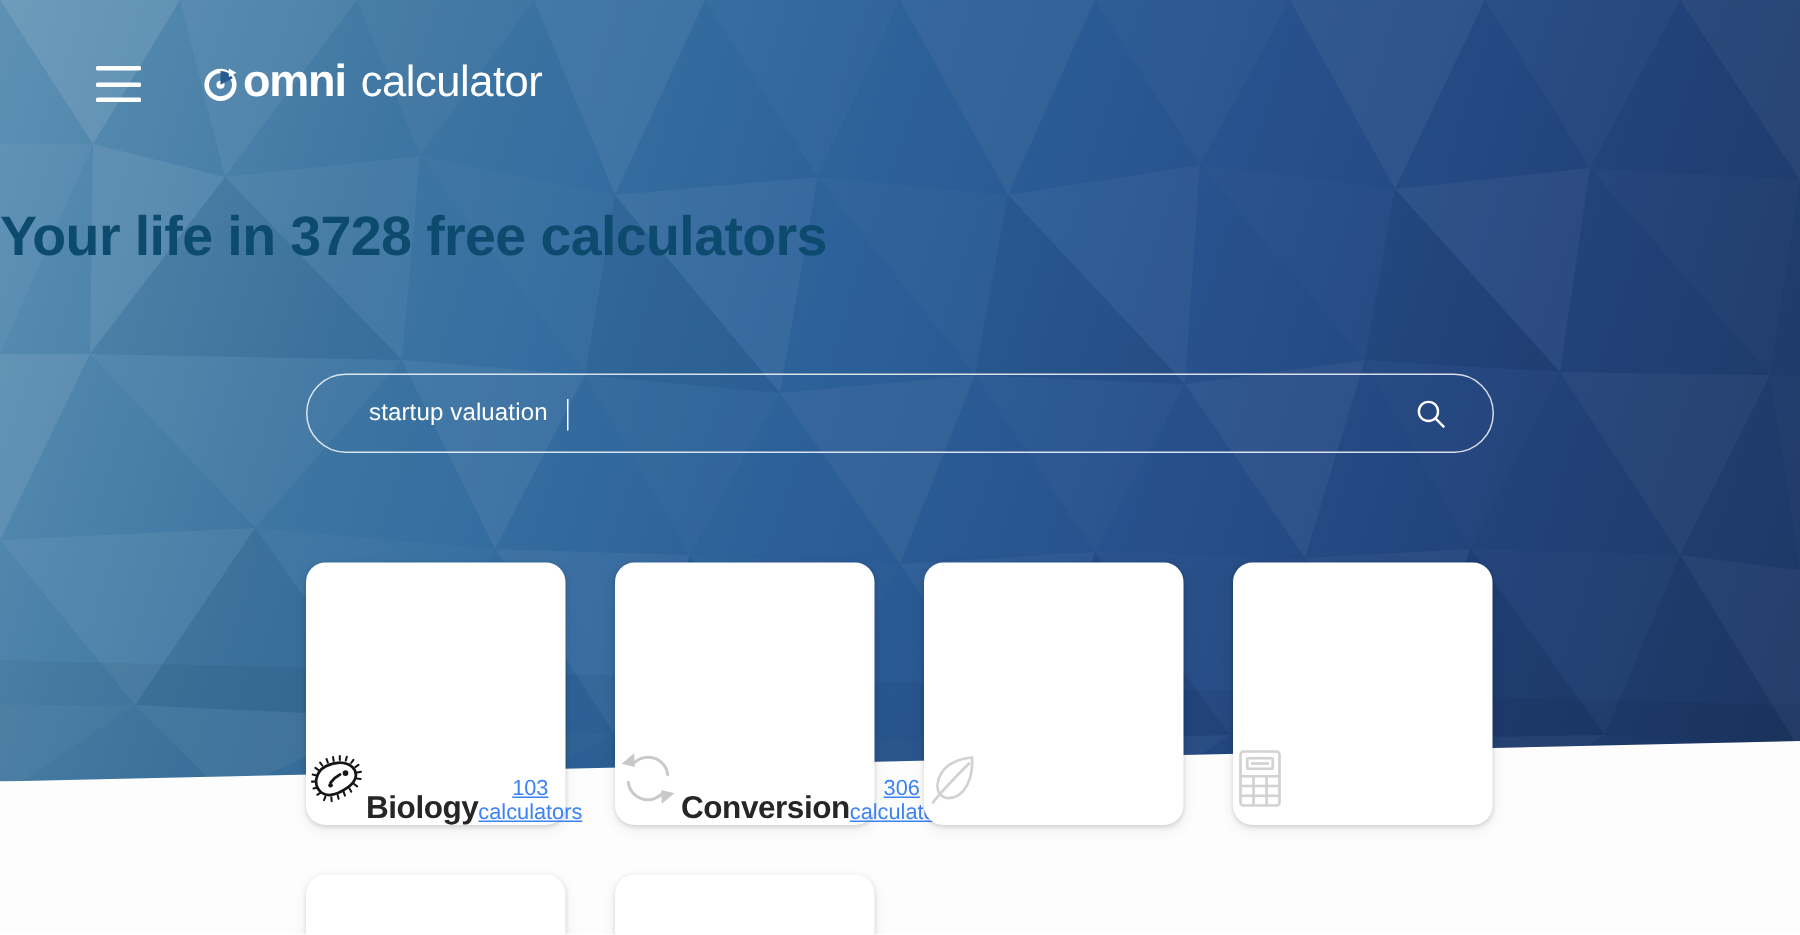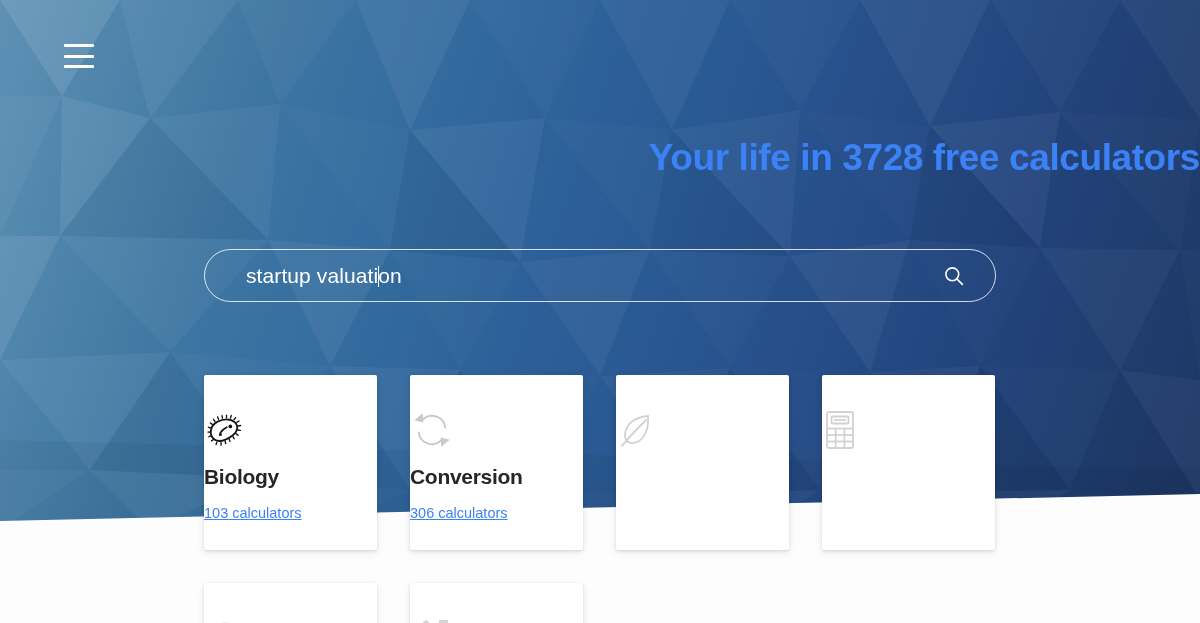--- a/index.html
+++ b/index.html
@@ -84,24 +84,24 @@
     font-size: 29px; font-weight: 400; color: #ffffff;
     letter-spacing: -0.3px; line-height: 1; margin-left: 10px;
     font-family: "Liberation Sans", sans-serif;
   }
 
   
   #headline {
     position: absolute;
     left: 0; top: 137px;
     width: 1200px;
-    text-align: right;
+    text-align: left;
     font-size: 37px;
     font-weight: 700;
-    color: #3b82f6;
+    color: #0c4a6e;
     letter-spacing: -0.4px;
     z-index: 5;
   }
 
   
   #search-wrap {
     position: absolute;
     left: 204px; top: 249px;
     width: 792px; height: 53px;
     z-index: 5;
@@ -112,21 +112,21 @@
     border: 1px solid rgba(255,255,255,0.82);
     border-radius: 27px;
     display: flex; align-items: center;
     background: transparent;
   }
   #search-input {
     flex: 1;
     background: transparent;
     border: none; outline: none;
     color: #ffffff;
-    font-size: 21px;
+    font-size: 16px;
     font-family: "Liberation Sans", sans-serif;
     padding: 0 0 0 41px;
     letter-spacing: 0.1px;
     caret-color: #ffffff;
   }
   #search-input::placeholder { color: rgba(255,255,255,0.75); }
   #search-caret {
     position: absolute;
     left: 382px; top: 16px;
     width: 1px; height: 21px;
@@ -147,25 +147,25 @@
     display: grid;
     grid-template-columns: repeat(4, 173px);
     column-gap: 33px;
     row-gap: 33px;
     z-index: 6;
   }
   .card {
     width: 173px;
     height: 175px;
     background: #ffffff;
-    border-radius: 2px;
+    border-radius: 13px;
     box-shadow: 0 1px 3px rgba(0,0,0,0.13), 0 3px 10px rgba(0,0,0,0.07);
     display: flex;
-    flex-direction: column;
-    align-items: flex-start;
+    flex-direction: row;
+    align-items: flex-end;
     cursor: pointer;
     text-decoration: none;
   }
   .card-icon {
     height: 62px;
     margin-top: 24px;
     display: flex; align-items: center; justify-content: center;
   }
   .card-title {
     font-size: 21px;
@@ -256,20 +256,30 @@
     </svg>
   </div>
 
   <div id="header">
     <div id="menu-button">
       <span></span>
       <span></span>
       <span></span>
     </div>
 
+    <div id="brand">
+      <svg id="brand-mark" width="28" height="28" viewBox="0 0 28 28">
+        <circle cx="14" cy="15.5" r="9.2" fill="none" stroke="#ffffff" stroke-width="3.1"></circle>
+        <circle cx="14" cy="15.5" r="2.7" fill="#ffffff"></circle>
+        <path d="M14 6.3 A9.2 9.2 0 0 1 22.2 11.2 L14 15.5 Z" fill="#2a5a94"></path>
+        <path d="M19.6 4.6 l5.0 2.9 -5.0 2.9 z" fill="#ffffff"></path>
+      </svg>
+      <span id="brand-omni">omni</span>
+      <span id="brand-calculator">calculator</span>
+    </div>
   </div>
 
   <h1 id="headline">Your life in 3728 free calculators</h1>
 
   <div id="search-wrap">
     <form id="search-box">
       <input id="search-input" type="text" autocomplete="off" placeholder="Search calculators" value="startup valuation" style="">
       <span id="search-caret" style="left: 173px;"></span>
       <button id="search-submit" type="submit">
         <svg width="22" height="22" viewBox="0 0 22 22">

